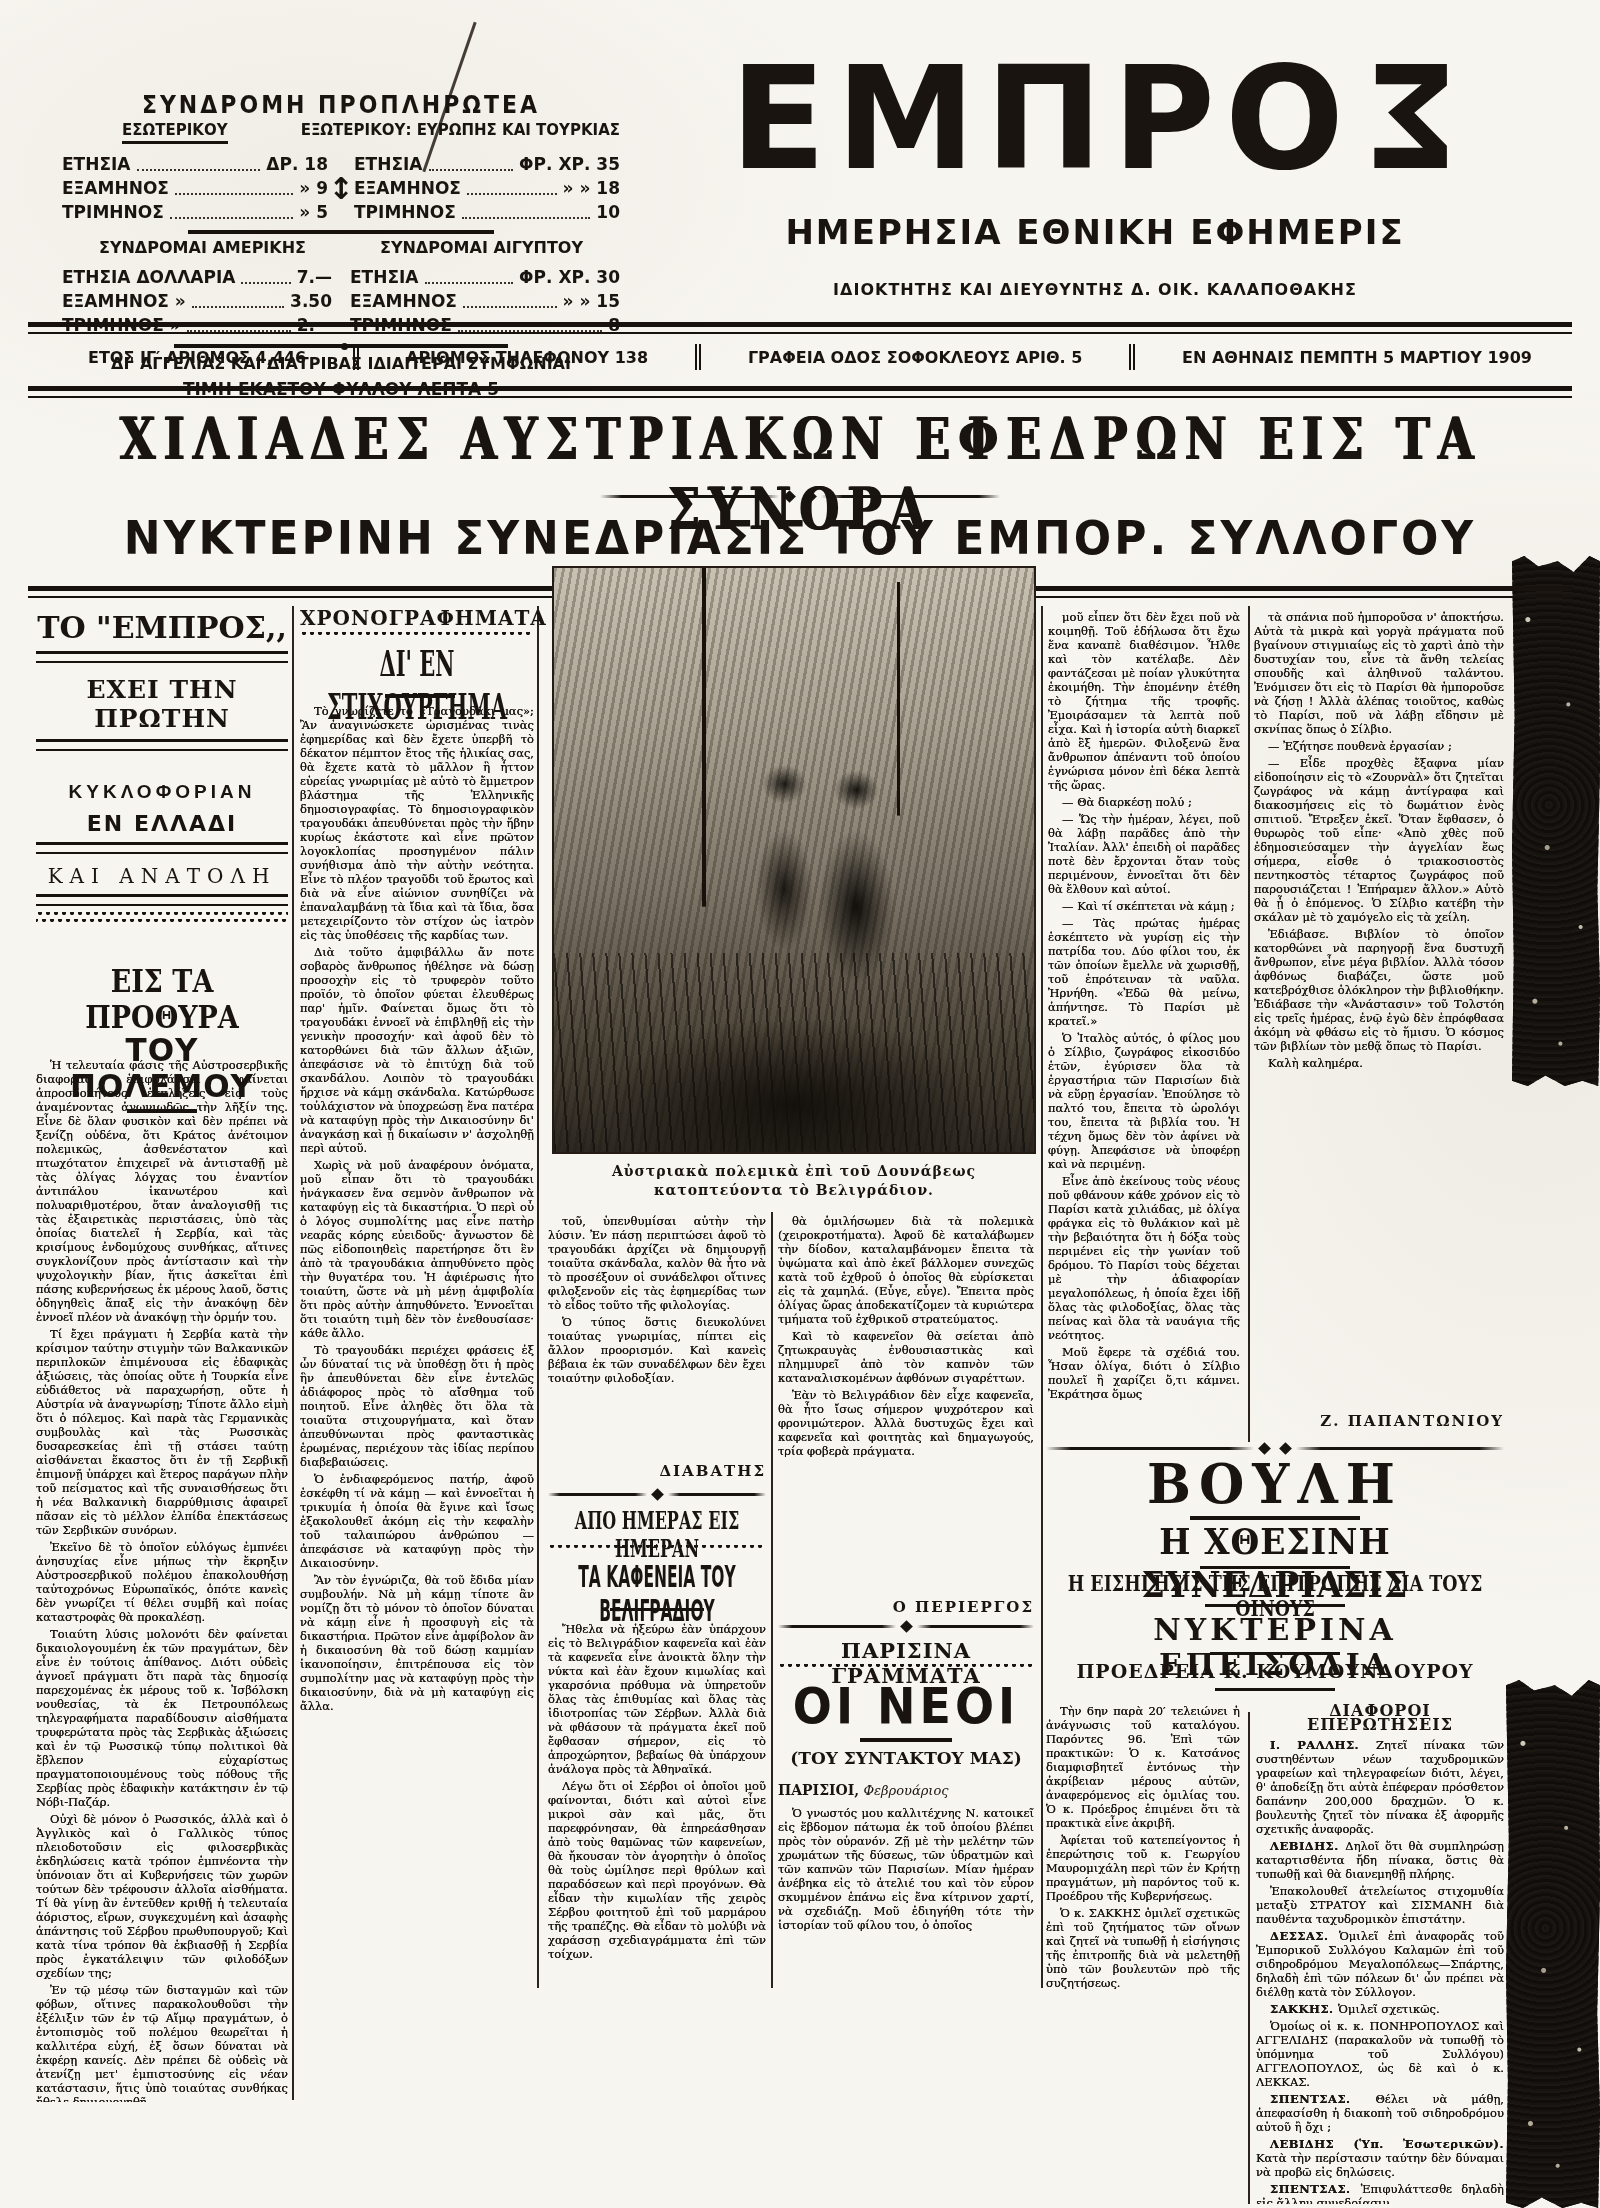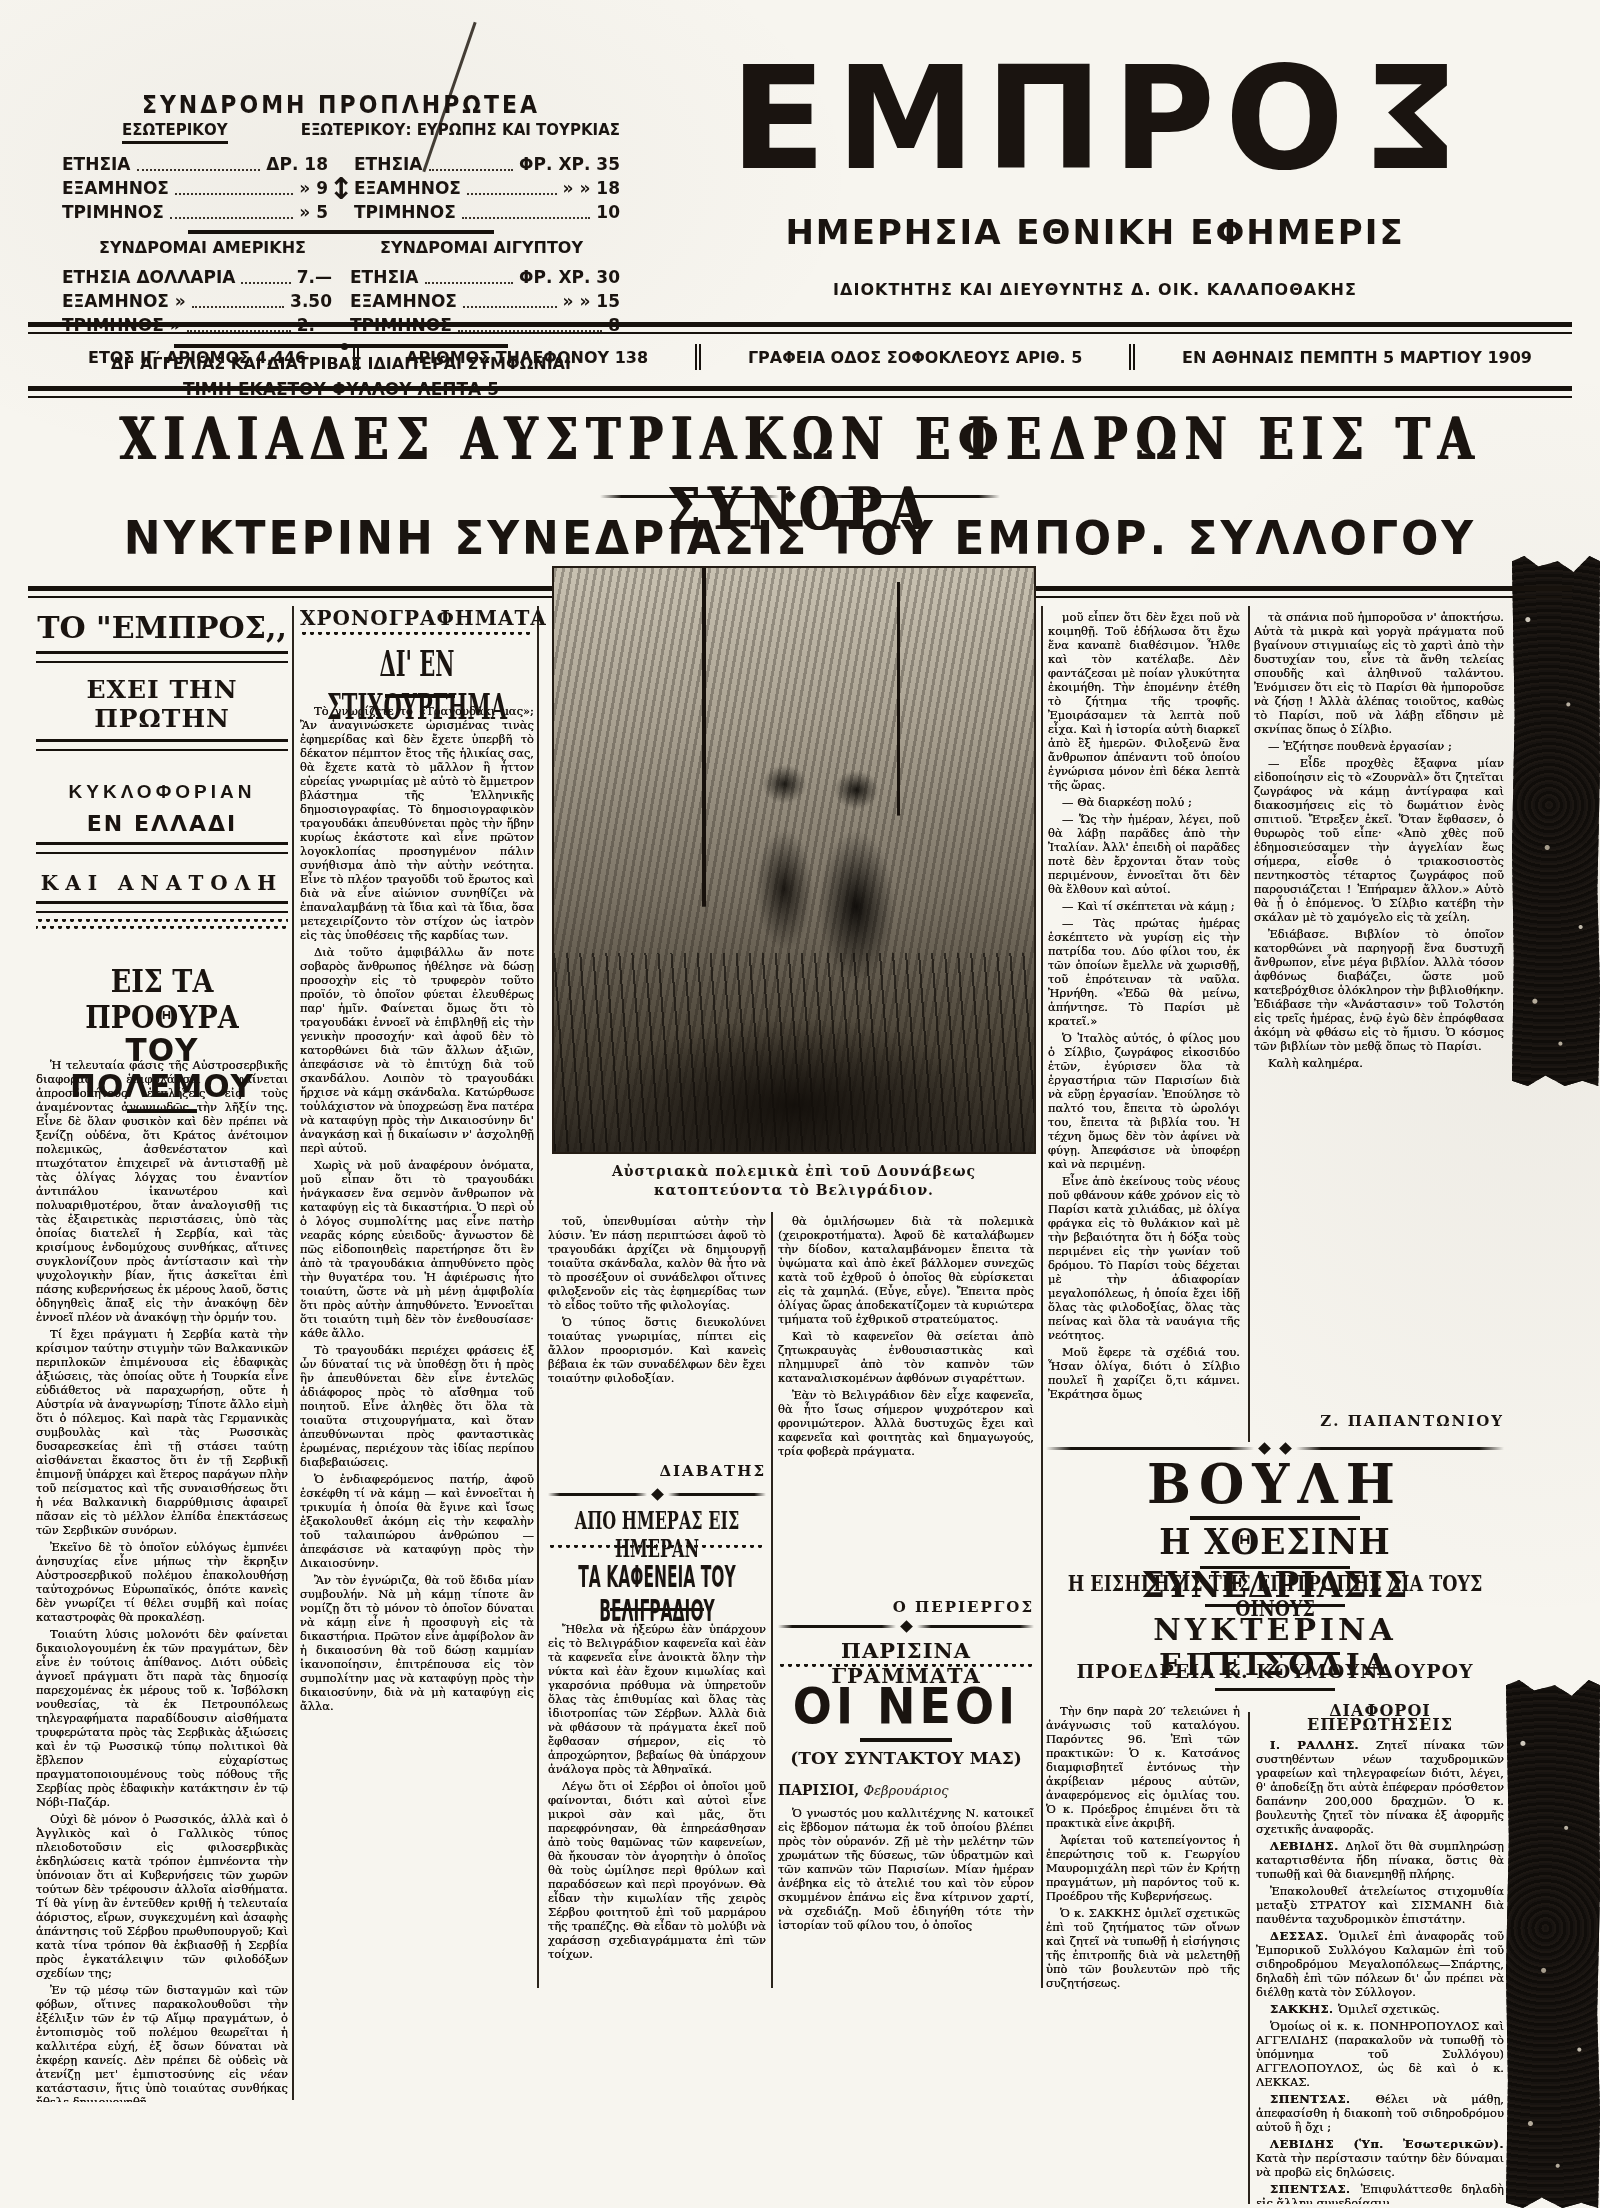--- a/index.html
+++ b/index.html
@@ -82,21 +82,21 @@
   .bp{margin:0 0 3px;text-indent:14px;text-shadow:0 0 .3px currentColor;}
   .bp b{letter-spacing:.5px;}
   .sig{font-weight:bold;text-align:right;font-size:15px;letter-spacing:2px;}
 
   
   .promo{left:36px;top:610px;width:252px;text-align:center;}
   .promo .l1{font-weight:bold;font-size:30px;}
   .promo .l2{font-weight:bold;font-size:25px;letter-spacing:1px;margin-top:12px;}
   .promo .l3{font-family:Liberation Sans, sans-serif;font-weight:bold;font-size:19px;letter-spacing:4px;margin-top:30px;}
   .promo .l4{font-family:"DejaVu Sans",sans-serif;font-weight:bold;font-size:22px;letter-spacing:2px;margin-top:8px;}
-  .promo .l5{font-weight:bold;font-size:20px;letter-spacing:7px;margin-top:17px;}
+  .promo .l5{font-weight:normal;font-size:20px;letter-spacing:7px;margin-top:10px;}
   .promo .pr{margin-top:6px;}
   .c1head{left:36px;top:968px;width:252px;text-align:center;}
   .c1head .t1{font-weight:bold;font-size:27px;transform:scaleY(1.15);}
   .c1head .t2{font-family:"DejaVu Sans",sans-serif;font-weight:bold;font-size:31px;letter-spacing:1px;margin-top:2px;}
   .c1text{left:36px;top:1058px;width:252px;height:1044px;}
 
   
   .c2sec{left:300px;top:606px;width:234px;text-align:center;font-weight:bold;font-size:20px;letter-spacing:1px;}
   .c2wavy{left:300px;top:632px;width:234px;}
   .c2big{left:300px;top:642px;width:234px;text-align:center;font-weight:bold;font-size:21px;letter-spacing:0;

